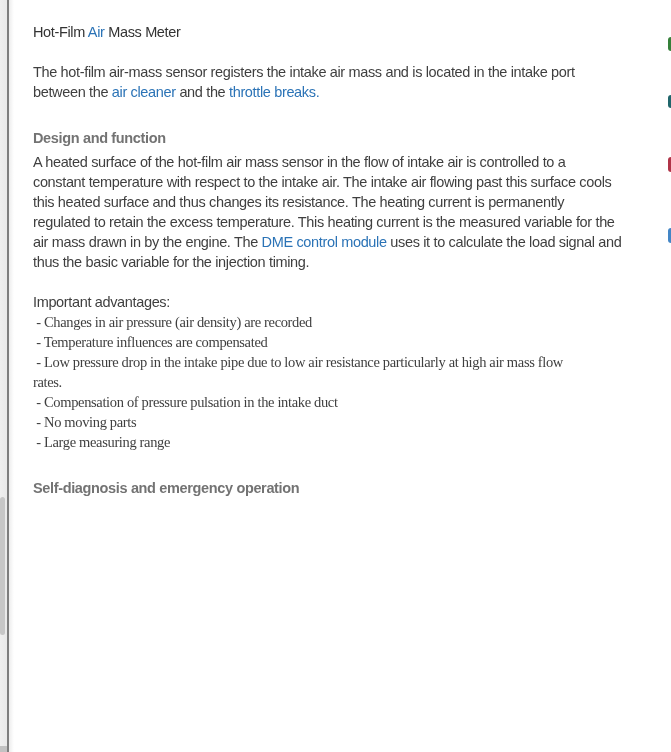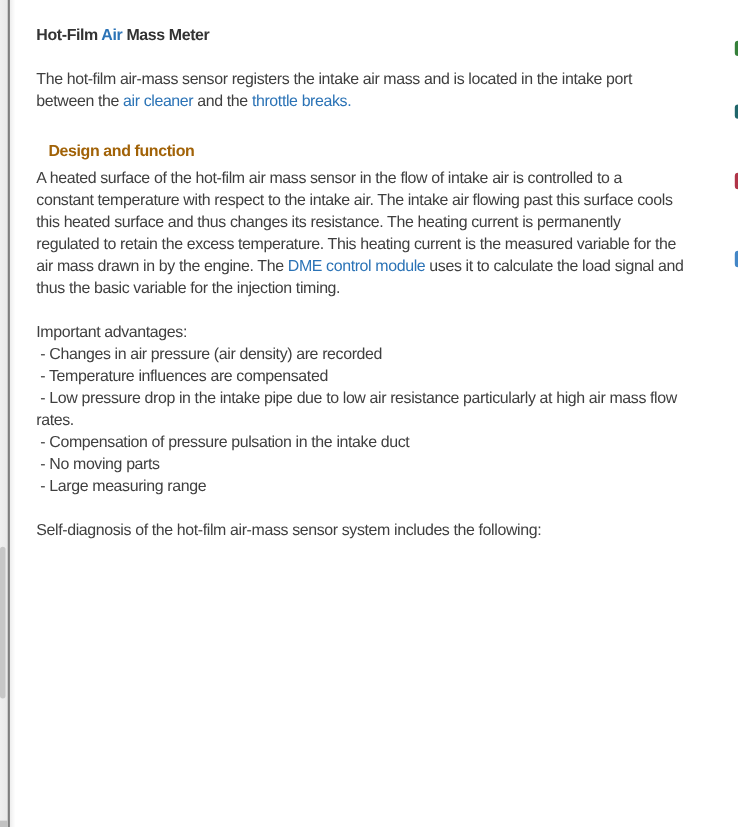--- a/index.html
+++ b/index.html
@@ -17,24 +17,24 @@
   .gutter-bottom{position:absolute;left:0;bottom:0;width:7px;height:6px;background:#c2c2c2;}
 
   
   .edge-icon{position:absolute;right:0;width:3px;border-radius:3px 0 0 3px;}
 
   
   .content{position:absolute;left:9px;top:0;width:662px;height:752px;
            padding:22px 6px 0 24px;box-sizing:border-box;overflow:hidden;
            color:#3f3f3f;font-size:14.5px;line-height:20px;letter-spacing:-0.35px;}
   .blk{white-space:pre-line;margin:20px 0 0 0;}
-  .blk.t{margin-top:0;font-weight:bold;color:#333333;}
-  .blk.h{margin-top:26px;font-weight:bold;color:#a16207;margin-left:11px;}
+  .blk.t{margin-top:0;font-weight:normal;color:#333333;}
+  .blk.h{margin-top:26px;font-weight:bold;color:#737373;}
   .blk.h + .blk.p{margin-top:4px;}
-  .blk.list{margin-top:0;}
+  .blk.list{margin-top:0;font-family:Liberation Serif, serif;}
   .lnk{color:#2b73b6;cursor:pointer;}
 </style>
 </head>
 <body>
 
 <div class="page">
 
   <div class="gutter">
     <div class="thumb" id="scroll-thumb" style="top: 497px; height: 138px; background: rgb(199, 199, 199);"></div>
     <div class="gutter-bottom"></div>
@@ -53,21 +53,21 @@
 air mass drawn in by the engine. The </span><span class="lnk">DME control module</span><span> uses it to calculate the load signal and
 thus the basic variable for the injection timing.</span></div>
       <div class="blk p"><span>Important advantages:</span></div>
       <div class="blk p list">&nbsp;- Changes in air pressure (air density) are recorded
 &nbsp;- Temperature influences are compensated
 &nbsp;- Low pressure drop in the intake pipe due to low air resistance particularly at high air mass flow
 rates.
 &nbsp;- Compensation of pressure pulsation in the intake duct
 &nbsp;- No moving parts
 &nbsp;- Large measuring range</div>
-      <div class="blk p"><span>Self-diagnosis of the hot-film air-mass sensor system includes the following:</span></div>
+      <div class="blk h">Self-diagnosis and emergency operation</div>
     </div>
 
   <div id="edge-icons">
       <div class="edge-icon" style="top: 37px; height: 14px; background: rgb(53, 128, 58);"></div>
       <div class="edge-icon" style="top: 95px; height: 13px; background: rgb(32, 102, 107);"></div>
       <div class="edge-icon" style="top: 157px; height: 15px; background: rgb(176, 52, 72);"></div>
       <div class="edge-icon" style="top: 228px; height: 15px; background: rgb(67, 134, 198);"></div>
     </div>
 
 </div>

